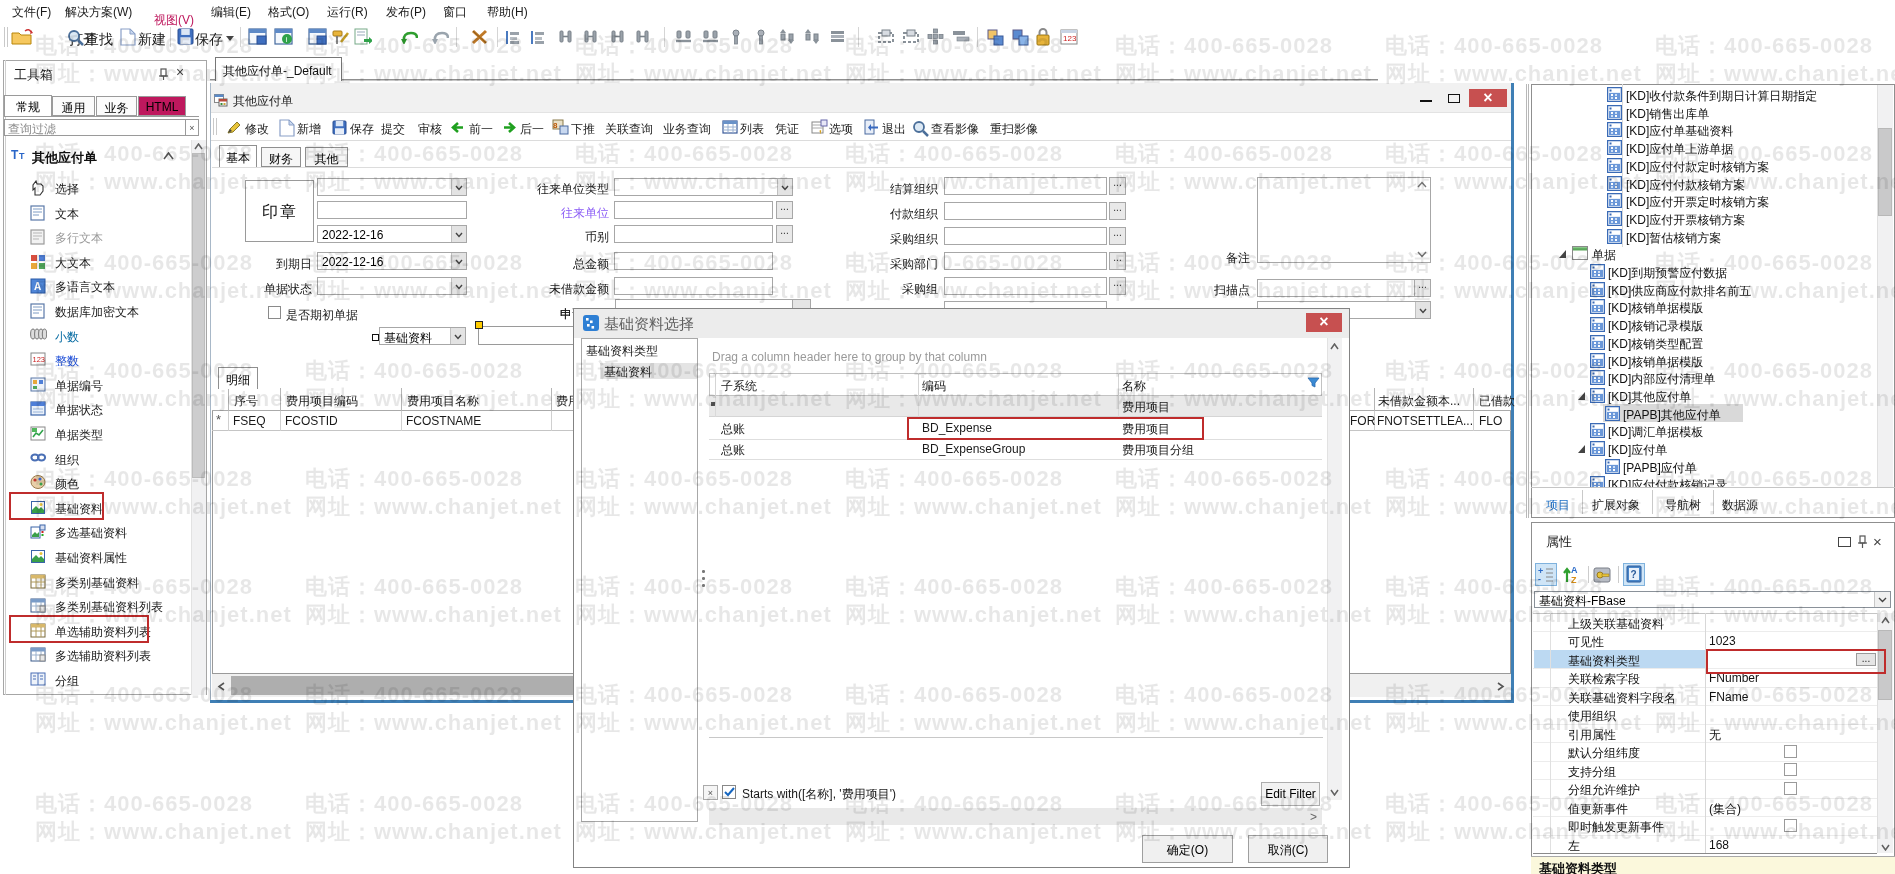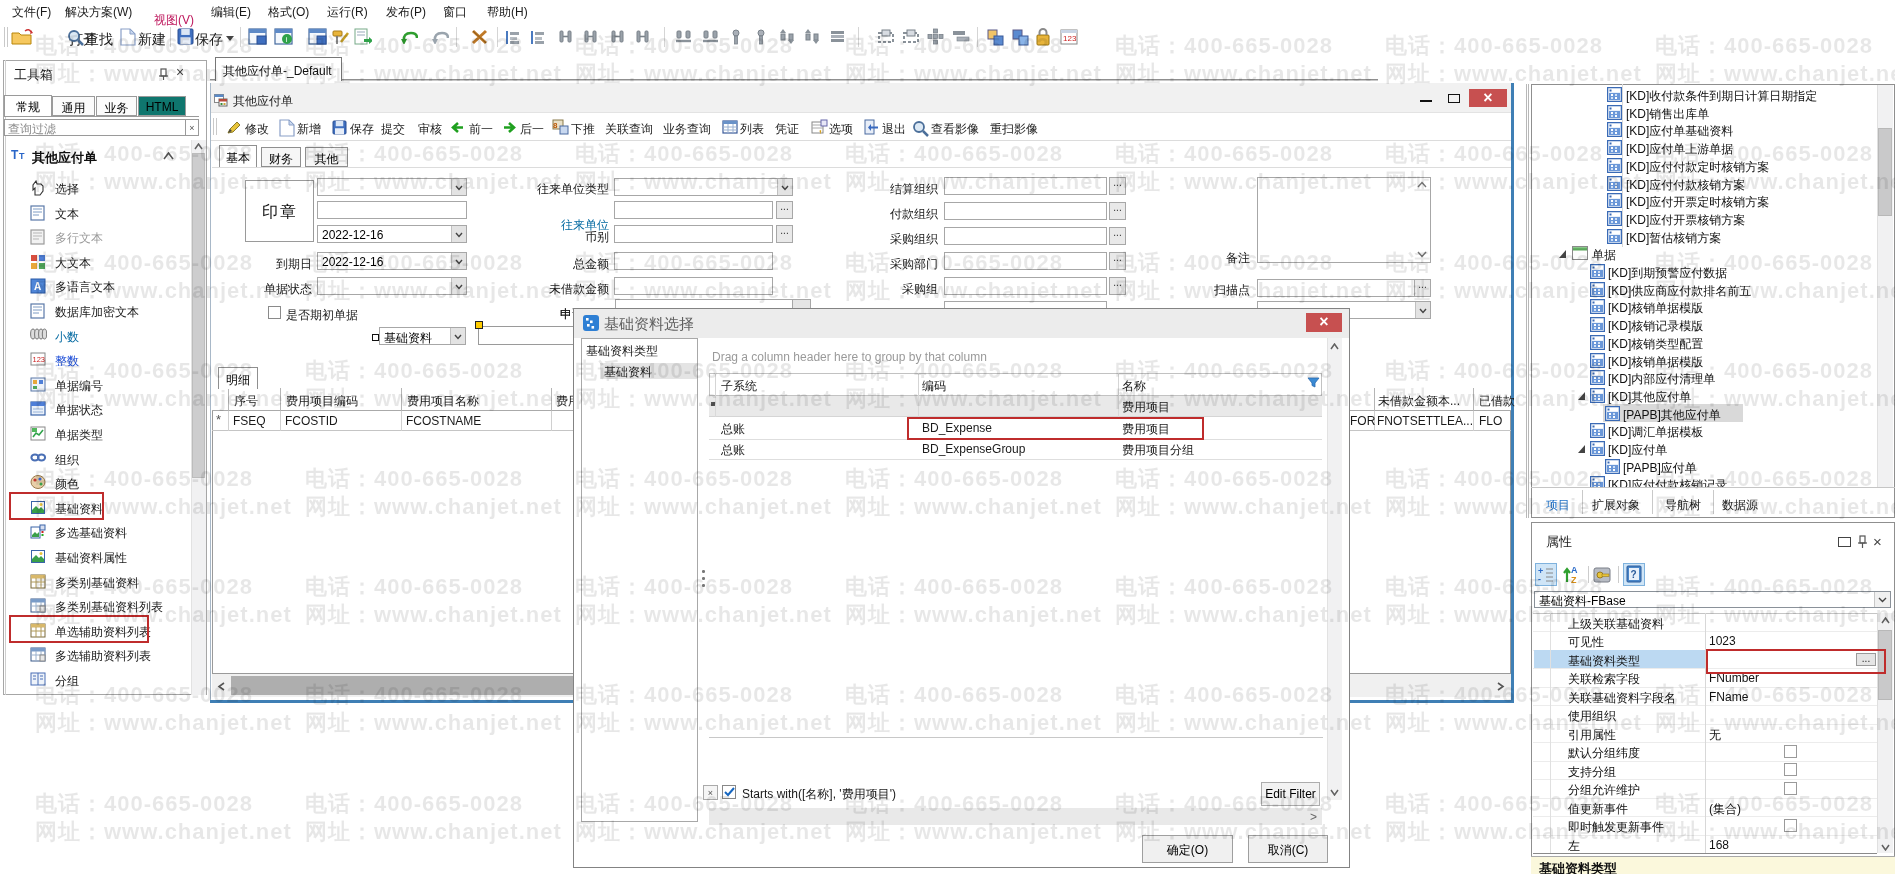--- a/index.html
+++ b/index.html
@@ -200,21 +200,21 @@
 <div style="left:14px;top:66px;font-size:13px;color:#222;white-space:nowrap;">工具箱</div>
 <svg class="ic" style="left:158px;top:68px" width="12" height="13" viewBox="0 0 12 13">
     <rect x="3" y="1" width="5" height="7" fill="#fff" stroke="#555" stroke-width="1.2"></rect>
     <line x1="1" y1="8" x2="10" y2="8" stroke="#555" stroke-width="1.2"></line>
     <line x1="5.5" y1="8" x2="5.5" y2="12" stroke="#555" stroke-width="1.2"></line>
   </svg>
 <div style="left:176px;top:64px;font-size:14px;color:#444;white-space:nowrap;">×</div>
 <div style="left:4px;top:95px;width:48px;height:21px;border:1px solid #9a9a9a;border-bottom:none;background:#fff;z-index:3;text-align:center;font-size:12px;padding-top:3px">常规</div>
 <div style="left:52px;top:96px;width:43px;height:20px;border:1px solid #9a9a9a;background:#fbfbfb;text-align:center;font-size:12px;padding-top:3px">通用</div>
 <div style="left:96px;top:96px;width:41px;height:20px;border:1px solid #9a9a9a;background:#fbfbfb;text-align:center;font-size:12px;padding-top:3px">业务</div>
-<div style="left:138px;top:96px;width:48px;height:20px;border:1px solid #9a9a9a;background:#0f766e;text-align:center;font-size:12px;padding-top:3px">HTML</div>
+<div style="left:138px;top:96px;width:48px;height:20px;border:1px solid #9a9a9a;background:#be185d;text-align:center;font-size:12px;padding-top:3px">HTML</div>
 <div style="left:4px;top:116px;width:195px;height:1px;background:#9a9a9a;z-index:2"></div>
 <div style="left:4px;top:119px;width:195px;height:17px;border:1px solid #9a9a9a;background:#fff"></div>
 <div style="left:8px;top:121px;font-size:12px;color:#8a8a8a;white-space:nowrap;">查询过滤</div>
 <div style="left:185px;top:119px;width:14px;height:17px;border:1px solid #9a9a9a;background:#fff;text-align:center;font-size:9px;color:#555;padding-top:3px">×</div>
 <div style="left:11px;top:148px;font-size:12px;color:#2a66c8;white-space:nowrap;font-weight:bold">T</div>
 <div style="left:19px;top:151px;font-size:9px;color:#2a66c8;white-space:nowrap;font-weight:bold">T</div>
 <div style="left:32px;top:149px;font-size:13px;color:#111;white-space:nowrap;font-weight:bold">其他应付单</div>
 <svg class="ic" style="left:163px;top:152px" width="11" height="8" viewBox="0 0 11 8">
     <path d="M1 7 L5.5 1 L10 7" fill="none" stroke="#555" stroke-width="1.6"></path>
   </svg>
@@ -486,21 +486,21 @@
 <div style="left:317px;top:277px;width:150px;height:18px;border:1px solid #a7a7a7;background:#fff;font-size:12px;padding:2px 0 0 4px;white-space:nowrap;overflow:hidden"></div>
 <div style="left:451px;top:278px;width:15px;height:16px;background:#e3e3e3;border-left:1px solid #c0c0c0"></div>
 <svg class="ic" style="left:455px;top:284.0px" width="8" height="6" viewBox="0 0 8 6">
     <path d="M1 1 L4 4.5 L7 1" fill="none" stroke="#444" stroke-width="1.4"></path>
   </svg>
 <div style="right:1583px;top:256px;font-size:12px;color:#1a1a1a;white-space:nowrap;text-align:right;">到期日</div>
 <div style="right:1583px;top:281px;font-size:12px;color:#1a1a1a;white-space:nowrap;text-align:right;">单据状态</div>
 <div style="left:268px;top:306px;width:13px;height:13px;border:1px solid #8a8a8a;background:#fff"></div>
 <div style="left:286px;top:307px;font-size:12px;color:#1a1a1a;white-space:nowrap;">是否期初单据</div>
 <div style="right:1286px;top:181px;font-size:12px;color:#1a1a1a;white-space:nowrap;text-align:right;">往来单位类型</div>
-<div style="right:1286px;top:205px;font-size:12px;color:#0369a1;white-space:nowrap;text-align:right;margin-top:12px;">往来单位</div>
+<div style="right:1286px;top:205px;font-size:12px;color:#8b5cf6;white-space:nowrap;text-align:right;">往来单位</div>
 <div style="right:1286px;top:229px;font-size:12px;color:#1a1a1a;white-space:nowrap;">币别</div>
 <div style="right:1286px;top:256px;font-size:12px;color:#1a1a1a;white-space:nowrap;text-align:right;">总金额</div>
 <div style="right:1286px;top:281px;font-size:12px;color:#1a1a1a;white-space:nowrap;text-align:right;">未借款金额</div>
 <div style="left:560px;top:306px;font-size:12px;color:#1a1a1a;white-space:nowrap;">申请人</div>
 <div style="left:614px;top:178px;width:179px;height:18px;border:1px solid #a7a7a7;background:#fff;font-size:12px;padding:2px 0 0 4px;white-space:nowrap;overflow:hidden"></div>
 <div style="left:777px;top:179px;width:15px;height:16px;background:#e3e3e3;border-left:1px solid #c0c0c0"></div>
 <svg class="ic" style="left:781px;top:185.0px" width="8" height="6" viewBox="0 0 8 6">
     <path d="M1 1 L4 4.5 L7 1" fill="none" stroke="#444" stroke-width="1.4"></path>
   </svg>
 <div style="left:614px;top:201px;width:159px;height:18px;border:1px solid #a7a7a7;background:#fff;font-size:12px;padding:2px 0 0 4px"></div>

